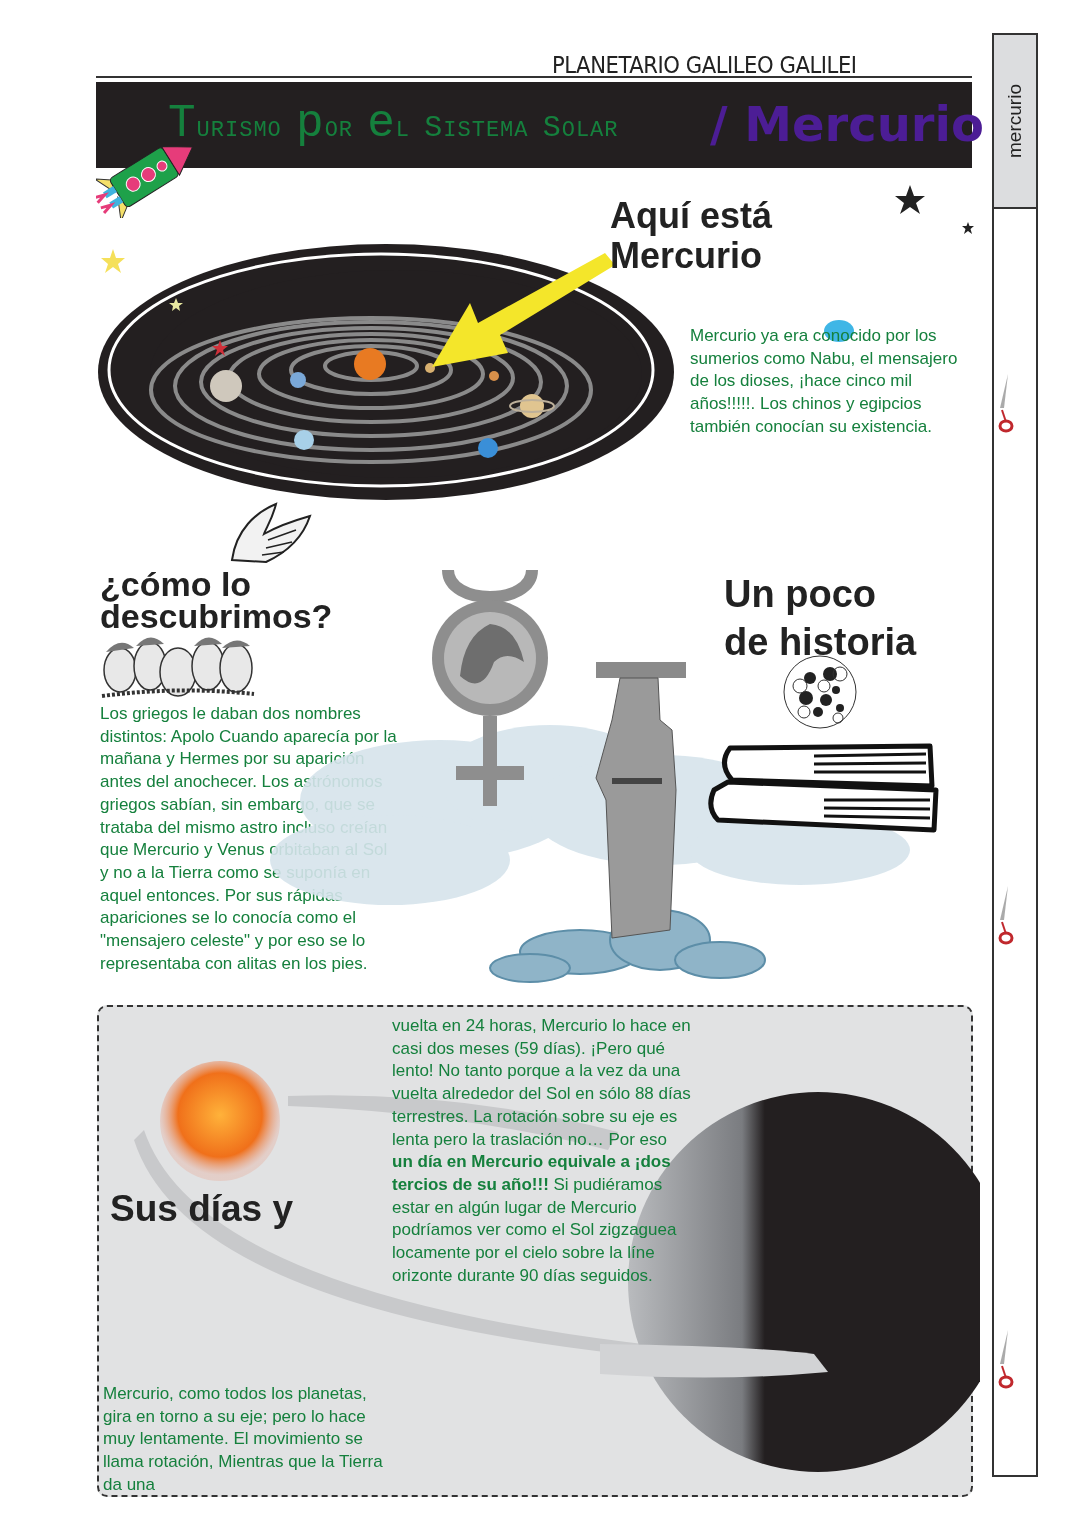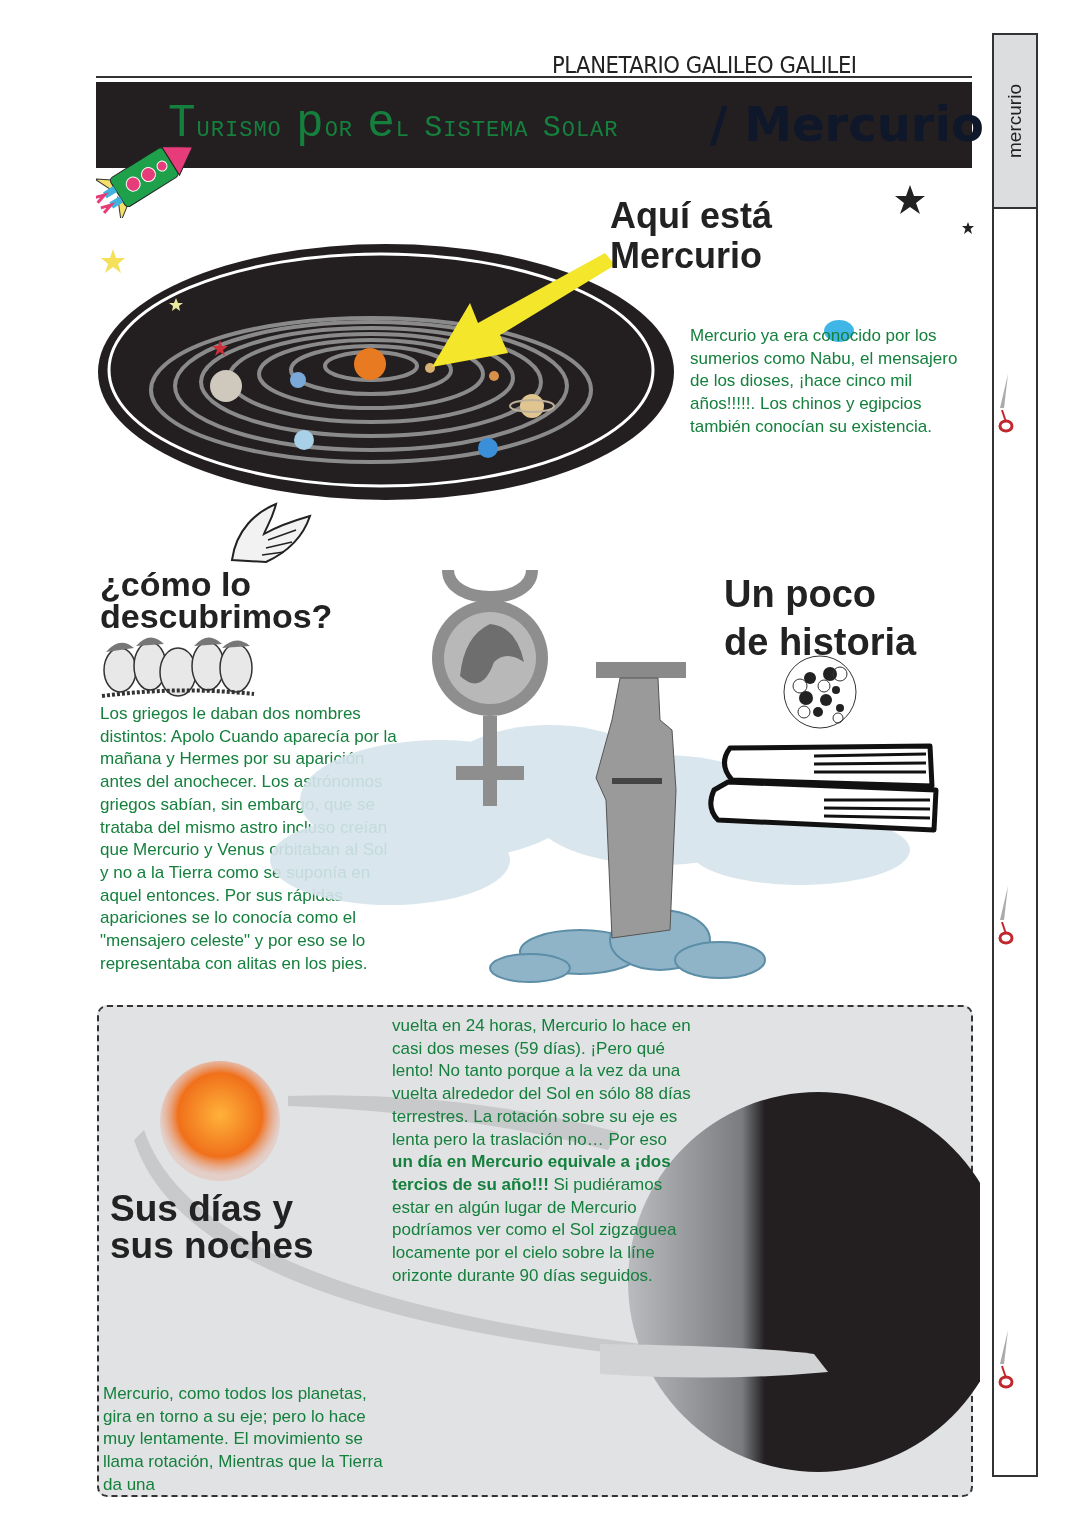--- a/index.html
+++ b/index.html
@@ -5,21 +5,21 @@
   html,body{margin:0;padding:0;background:#fff;}
   body{width:1080px;height:1527px;position:relative;overflow:hidden;font-family:"Liberation Sans",sans-serif;color:#222;}
   .abs{position:absolute;}
   
   .publisher{left:552px;top:52px;font-family:"DejaVu Sans",sans-serif;font-size:23px;letter-spacing:-0.5px;color:#222;transform:scaleX(0.92);transform-origin:left;}
   .rule{left:96px;top:76px;width:876px;height:2px;background:#333;}
   .banner{left:96px;top:82px;width:876px;height:86px;background:#231f20;}
   .banner-title{left:168px;top:98px;color:#15803d;font-family:Liberation Mono, monospace;font-size:30px;letter-spacing:1px;white-space:nowrap;}
   .banner-title .big{font-size:46px;}
   .banner-title .sm{font-size:22px;}
-  .banner-planet{left:710px;top:96px;color:#0f172a;font-family:"DejaVu Sans",sans-serif;font-weight:bold;font-size:48px;white-space:nowrap;}
+  .banner-planet{left:710px;top:96px;color:#4c1d95;font-family:"DejaVu Sans",sans-serif;font-weight:bold;font-size:48px;white-space:nowrap;}
   
   .side-strip{left:992px;top:33px;width:46px;height:1444px;border:2px solid #333;box-sizing:border-box;background:#fff;}
   .side-tab{left:992px;top:33px;width:46px;height:176px;border:2px solid #333;box-sizing:border-box;background:#dcdddf;}
   .side-tab-label{left:992px;top:33px;width:46px;height:176px;display:flex;align-items:center;justify-content:center;}
   .side-tab-label span{transform:rotate(-90deg);font-size:19px;color:#222;white-space:nowrap;}
   .scissor{left:996px;width:20px;height:70px;}
   
   h2{margin:0;font-weight:bold;line-height:1;color:#222;}
   .h-aqui{left:610px;top:196px;font-size:36px;line-height:40px;}
   .h-como{left:100px;top:568px;font-size:34px;line-height:32px;}
@@ -223,21 +223,20 @@
         <stop offset="0.3" stop-color="#7a7c80"></stop>
         <stop offset="0.36" stop-color="#231f20"></stop>
       </linearGradient>
     </defs>
   <circle cx="218" cy="200" r="190" fill="url(#mg)"></circle>
   <path d="M0 262 Q150 264 214 272 L228 290 Q120 300 0 292 Z" fill="#d2d3d5"></path>
 </svg>
 
 <h2 class="abs h-dias">
   <div>Sus días y</div>
-  <div>sus noches</div>
 </h2>
 <div class="abs body-text t-dias-left">Mercurio, como todos los planetas, gira en torno a su eje; pero lo hace muy lentamente. El movimiento se llama rotación, Mientras que la Tierra da una</div>
 <div class="abs body-text t-dias-right"><span>vuelta en 24 horas, Mercurio lo hace en casi dos meses (59 días). ¡Pero qué lento! No tanto porque a la vez da una vuelta alrededor del Sol en sólo 88 días terrestres. La rotación sobre su eje es lenta pero la traslación no… Por eso </span><b>un día en Mercurio equivale a ¡dos tercios de su año!!!</b><span> Si pudiéramos estar en algún lugar de Mercurio podríamos ver como el Sol zigzaguea locamente por el cielo sobre la líne orizonte durante 90 días seguidos.</span></div>
 
 <div class="abs side-strip"></div>
 <div class="abs side-tab"></div>
 <div class="abs side-tab-label">
     <span>mercurio</span>
   </div>
 <svg class="abs scissor" style="top:368px" viewBox="0 0 20 70">

